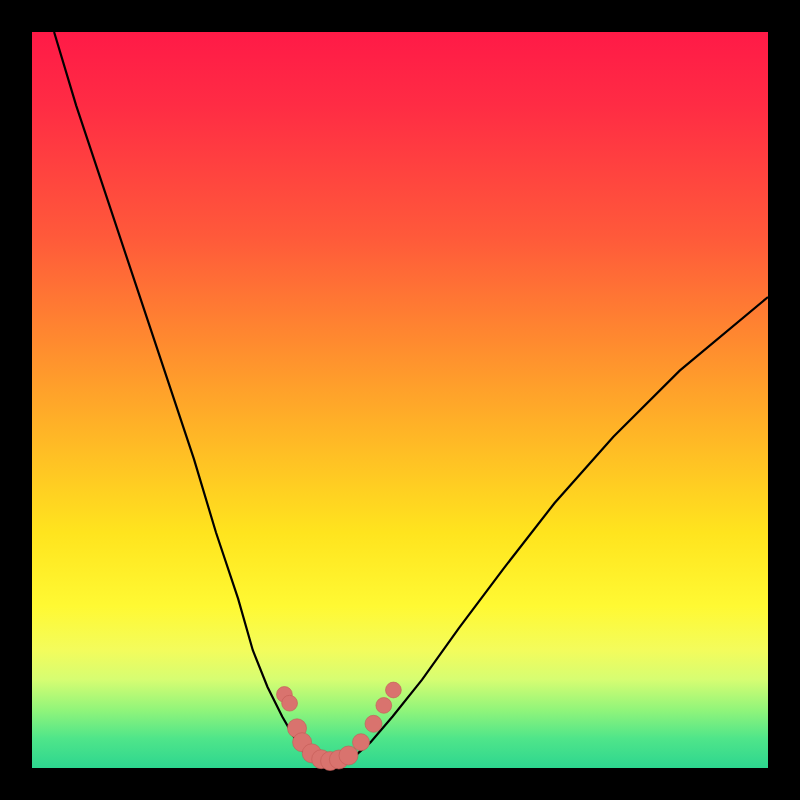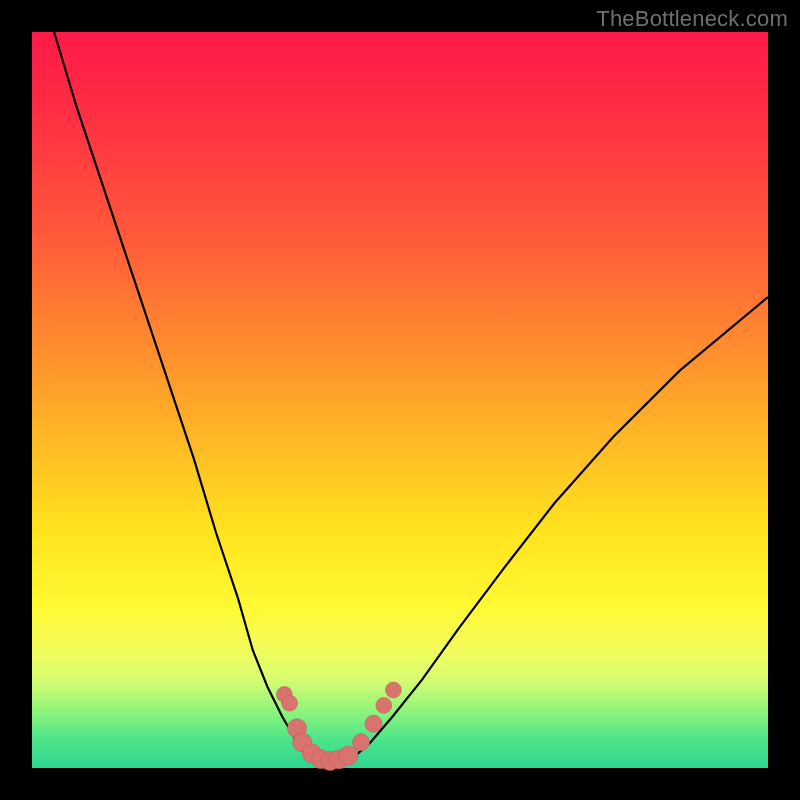--- a/index.html
+++ b/index.html
@@ -78,14 +78,13 @@
         <circle cx="298.1" cy="729.0" r="9.5" fill="#d9736e" stroke="#c35b55" stroke-width="0.6"></circle>
         <circle cx="306.9" cy="727.5" r="9.5" fill="#d9736e" stroke="#c35b55" stroke-width="0.6"></circle>
         <circle cx="316.5" cy="723.5" r="9.5" fill="#d9736e" stroke="#c35b55" stroke-width="0.6"></circle>
         <circle cx="329.0" cy="710.2" r="8.5" fill="#d9736e" stroke="#c35b55" stroke-width="0.6"></circle>
         <circle cx="341.5" cy="691.8" r="8.5" fill="#d9736e" stroke="#c35b55" stroke-width="0.6"></circle>
         <circle cx="351.8" cy="673.4" r="7.9" fill="#d9736e" stroke="#c35b55" stroke-width="0.6"></circle>
         <circle cx="361.4" cy="658.0" r="7.9" fill="#d9736e" stroke="#c35b55" stroke-width="0.6"></circle>
       </g>
   </svg>
 
-  <div class="watermark">TheBottleneck.com</div>
 </div>
 
 </body></html>

